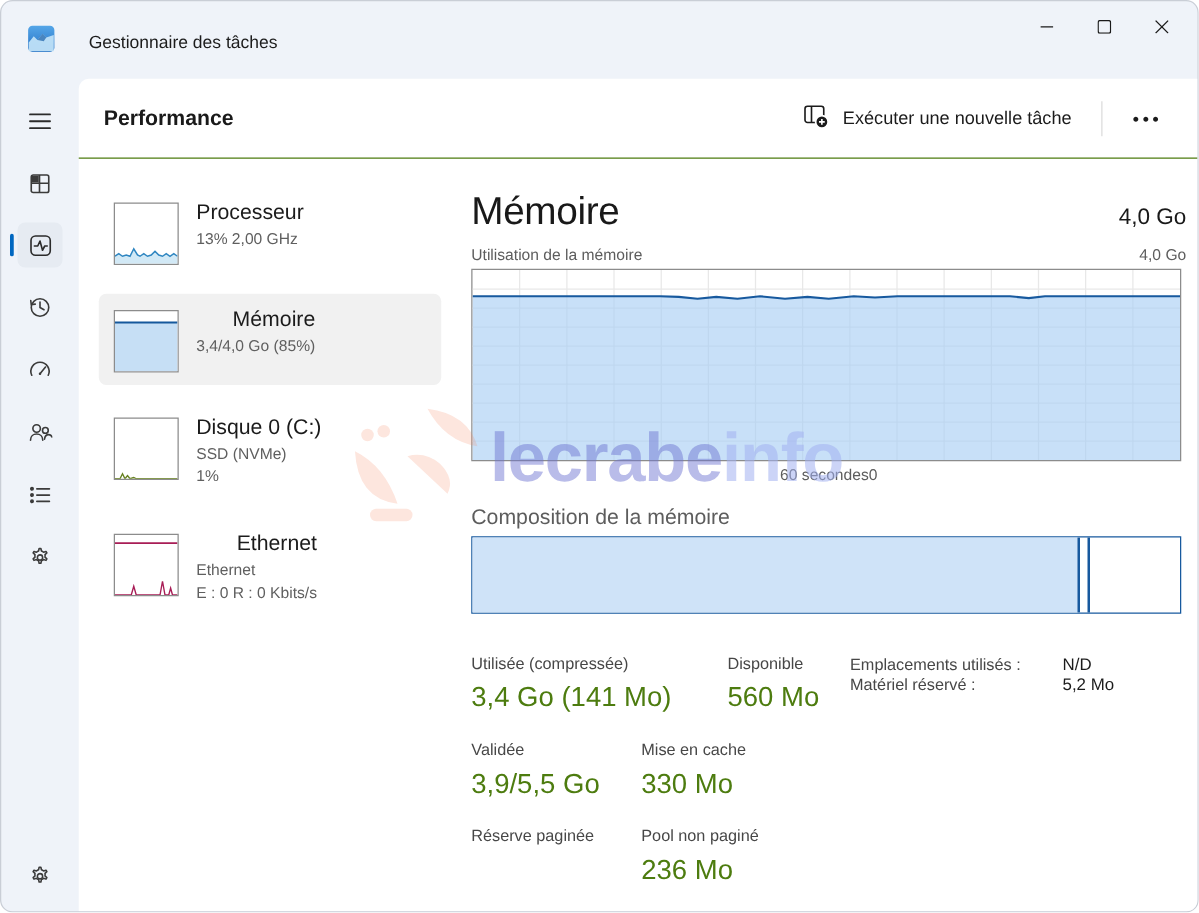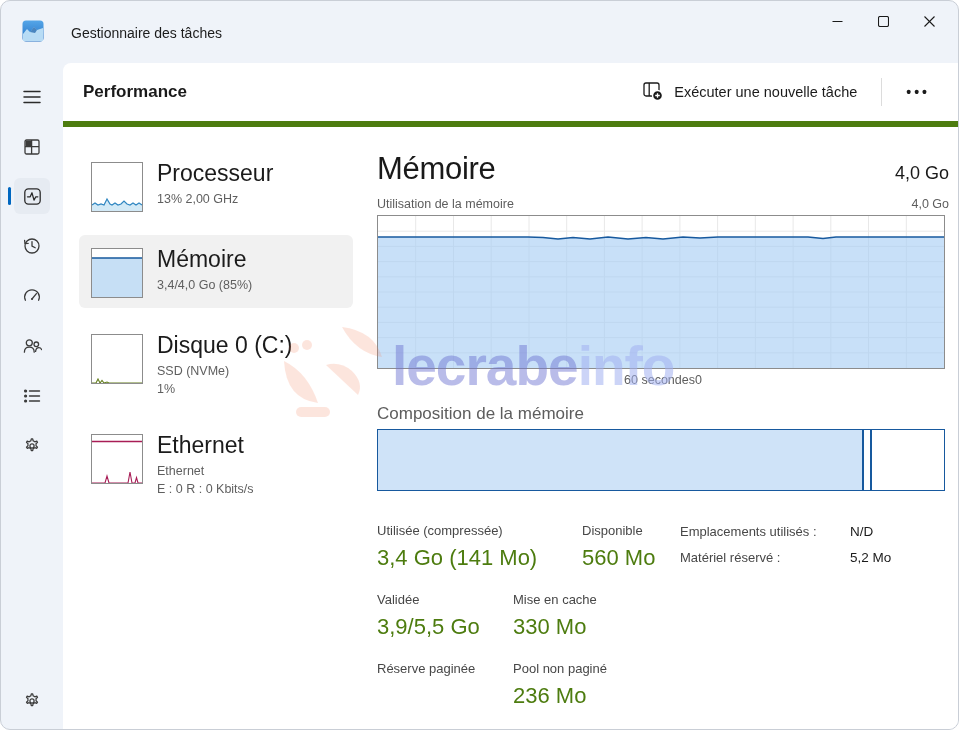--- a/index.html
+++ b/index.html
@@ -20,37 +20,37 @@
   .rail{ position:absolute; left:0; top:62px; bottom:0; width:62px; }
   .rail-btn{ position:absolute; left:13px; width:36px; height:36px; border:none; background:transparent;
     border-radius:6px; display:flex; align-items:center; justify-content:center; cursor:pointer; }
   .rail-btn.selected{ background:#e6ebf2; }
   .accent-pill{ position:absolute; left:7px; width:3px; height:18px; border-radius:2px; background:#0067c0; }
   .rail svg{ display:block; }
   
   .card{ position:absolute; left:62px; top:62px; right:0; bottom:0; background:#ffffff;
     border-top-left-radius:8px; }
   .card-header{ height:64px; display:flex; align-items:center; padding:0 14px 0 20px;
-    border-bottom:6px solid #4d7c0f; }
+    border-bottom:1px solid #4d7c0f; }
   .page-title{ font-size:17px; font-weight:700; color:#1a1a1a; }
   .hdr-spacer{ flex:1; }
   .run-task-btn{ display:flex; align-items:center; gap:10px; border:none; background:transparent;
     font-family:inherit; font-size:14.5px; color:#1b1b1b; cursor:pointer; padding:8px 10px; border-radius:4px; }
   .hdr-sep{ width:1px; height:28px; background:#dcdcdc; margin:0 10px 0 14px; }
   .more-btn{ border:none; background:transparent; cursor:pointer; padding:8px 14px;
     font-size:14px; letter-spacing:3px; color:#1b1b1b; font-weight:700; }
   .content{ display:flex; padding:22px 0 0 16px; }
   
   .perf-list{ width:274px; flex:none; }
   .perf-item{ display:flex; gap:14px; padding:10px 12px; border-radius:6px; margin-bottom:13px;
     cursor:pointer; align-items:flex-start; }
   .perf-item.selected{ background:#f1f1f1; }
   .mini-chart{ width:52px; height:50px; border:1px solid #8c8c8c; background:#fff; flex:none; margin-top:3px; }
   .mini-chart svg{ display:block; }
-  .pi-title{ font-size:23px; color:#1b1b1b; line-height:1.25; margin-bottom:2px; }
+  .pi-title{ font-size:17px; color:#1b1b1b; line-height:1.25; margin-bottom:2px;text-align:right; }
   .pi-sub{ font-size:12.5px; color:#5f5f5f; line-height:1.45; }
   
   .detail{ margin-left:24px; width:572px; position:relative; }
   .detail-header{ display:flex; align-items:baseline; justify-content:space-between; margin-top:2px; }
   .detail-title{ font-size:31px; font-weight:400; letter-spacing:-0.3px; color:#191919; }
   .detail-total{ font-size:18px; color:#191919; }
   .chart-label-row{ display:flex; justify-content:space-between; font-size:12.5px; color:#5d5d5d;
     margin:10px 0 4px 0; }
   .big-chart{ width:568px; height:154px; border:1px solid #8c8c8c; background:#fff; }
   .axis-row{ display:flex; justify-content:center; font-size:12.5px; color:#5d5d5d; margin-top:4px; }
@@ -59,21 +59,21 @@
   .seg-used{ width:85.8%; background:#cfe3f8; border-right:2px solid #17599e; }
   .seg-gap{ width:6px; }
   .seg-line{ width:2px; background:#17599e; }
   .seg-free{ flex:1; }
   
   .stats{ margin-top:32px; }
   .stats-row{ display:flex; margin-bottom:21px; align-items:flex-start; }
   .stat .lbl{ font-size:13px; color:#474747; margin-bottom:7px; }
   .stat .val{ font-size:22px; color:#4d7c0f; }
   .w205{ width:205px; } .w98{ width:98px; } .w136{ width:136px; }
-  .mini-table{ display:flex; flex-direction:column; gap:11px; padding-top:1px; }
+  .mini-table{ display:flex; flex-direction:column; gap:1px; padding-top:1px; }
   .mt-row{ display:flex; font-size:13px; }
   .mt-lbl{ width:170px; color:#474747; }
   .mt-val{ color:#1b1b1b; font-size:13.5px; }
   
   .wm{ position:absolute; left:281px; top:322px; display:flex; align-items:flex-start;
     pointer-events:none; z-index:40; }
   .wm-text{ margin-left:6px; margin-top:16px; font-size:55px; font-weight:700; line-height:1;
     letter-spacing:-1px; }
   .wm-a{ color:rgba(108,116,210,0.48); }
   .wm-b{ color:rgba(163,177,240,0.55); }

